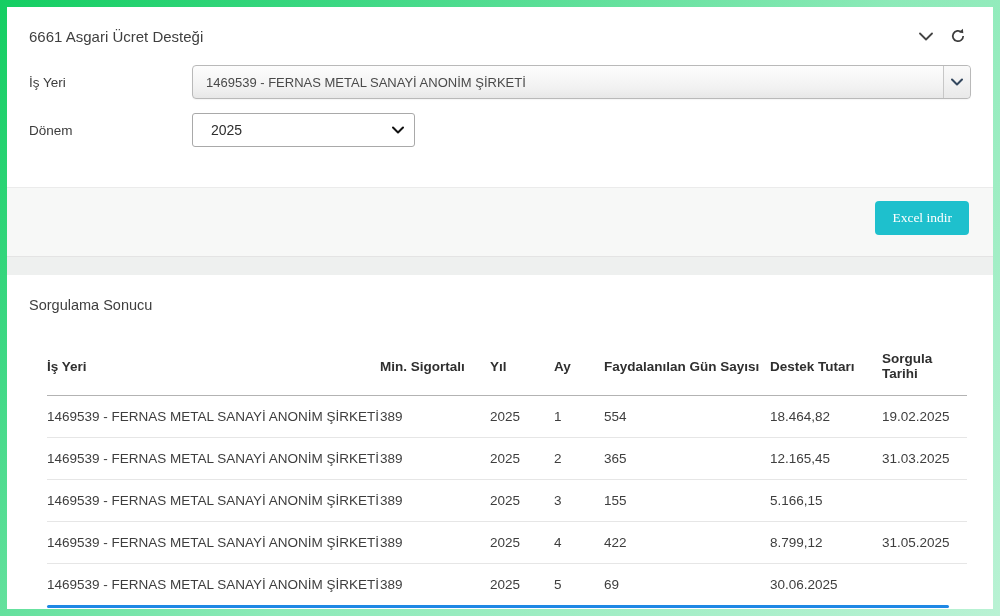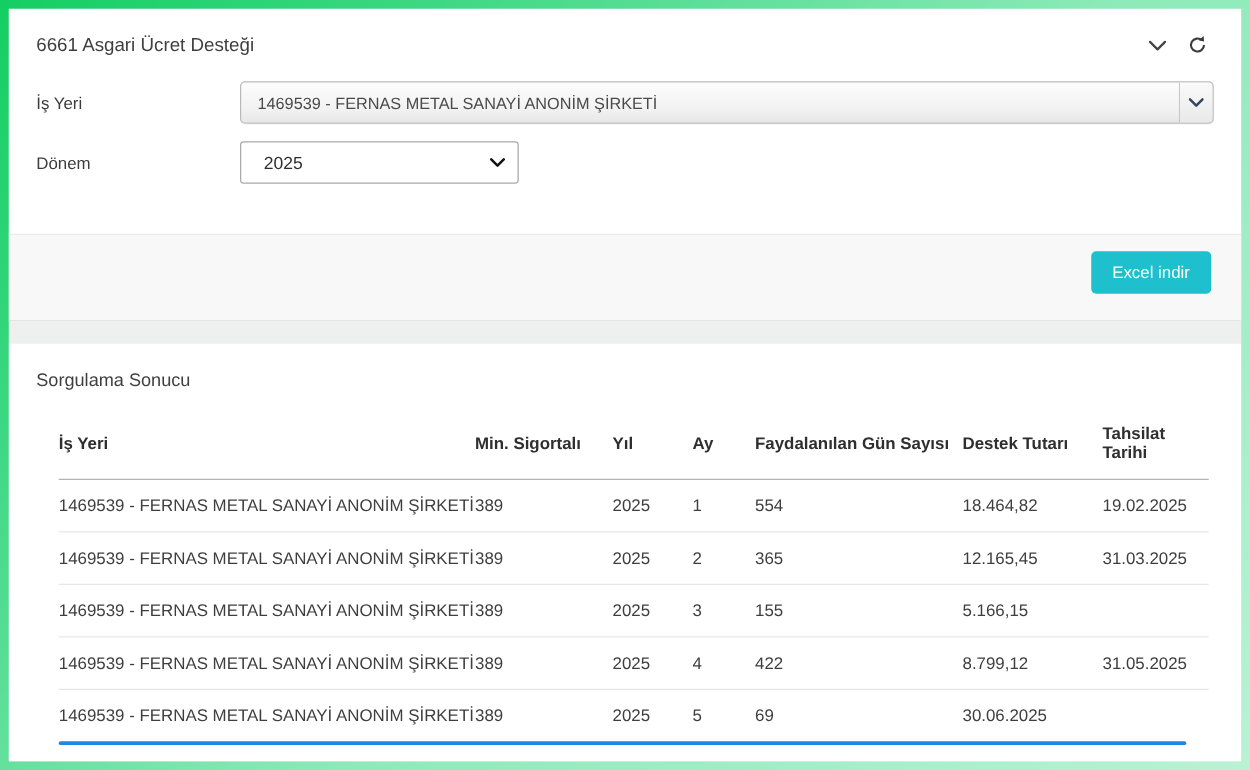--- a/index.html
+++ b/index.html
@@ -71,27 +71,27 @@
     border-bottom:1px solid #e4e4e4;
     padding:13px 24px 21px 24px;
     display:flex; justify-content:flex-end; gap:12px;
   }
   .btn {
     border:none; border-radius:4px;
     color:#fff; font-size:13.5px;
     font-family:"Liberation Sans", sans-serif;
     padding:9px 17px; cursor:pointer; line-height:1.2;
   }
-  .btn-excel { background:#1ec0cd; }
+  .btn-excel { background:#1ec0cd;font-family:Liberation Serif, serif; }
   .btn-sorgula { background:#2b90ef; }
   
   .cards-gap { height:18px; flex:0 0 auto; }
   
   .card2 { flex:0 0 auto; padding:22px 22px 16px 22px; }
-  .section-title { font-size:14.5px; color:#3f3f3f; margin-bottom:16px; }
+  .section-title { font-size:14.5px; color:#3f3f3f; margin-bottom:28px; }
   .table { margin:0 0 0 18px; width:920px; }
   .t-row {
     display:grid;
     grid-template-columns: 333px 110px 64px 50px 166px 112px 1fr;
     align-items:center;
   }
   .t-head .t-cell { font-weight:bold; color:#2f2f2f; font-size:13.5px; padding:10px 8px 14px 0; }
   .t-head { border-bottom:1px solid #b3b3b3; }
   .t-body .t-row { border-bottom:1px solid #e6e6e6; }
   .t-body .t-row:last-child { border-bottom:none; }
@@ -160,21 +160,21 @@
       <div class="section-title">Sorgulama Sonucu</div>
 
       <div class="table">
         <div class="t-row t-head" id="table-head">
             <div class="t-cell">İş Yeri</div>
             <div class="t-cell">Min. Sigortalı</div>
             <div class="t-cell">Yıl</div>
             <div class="t-cell">Ay</div>
             <div class="t-cell">Faydalanılan Gün Sayısı</div>
             <div class="t-cell">Destek Tutarı</div>
-            <div class="t-cell">Tahsilat Tarihi</div>
+            <div class="t-cell">Sorgula Tarihi</div>
           </div>
         <div class="t-body" id="table-body">
             <div class="t-row">
               <div class="t-cell">1469539 - FERNAS METAL SANAYİ ANONİM ŞİRKETİ</div>
               <div class="t-cell">389</div>
               <div class="t-cell">2025</div>
               <div class="t-cell">1</div>
               <div class="t-cell">554</div>
               <div class="t-cell">18.464,82</div>
               <div class="t-cell">19.02.2025</div>

